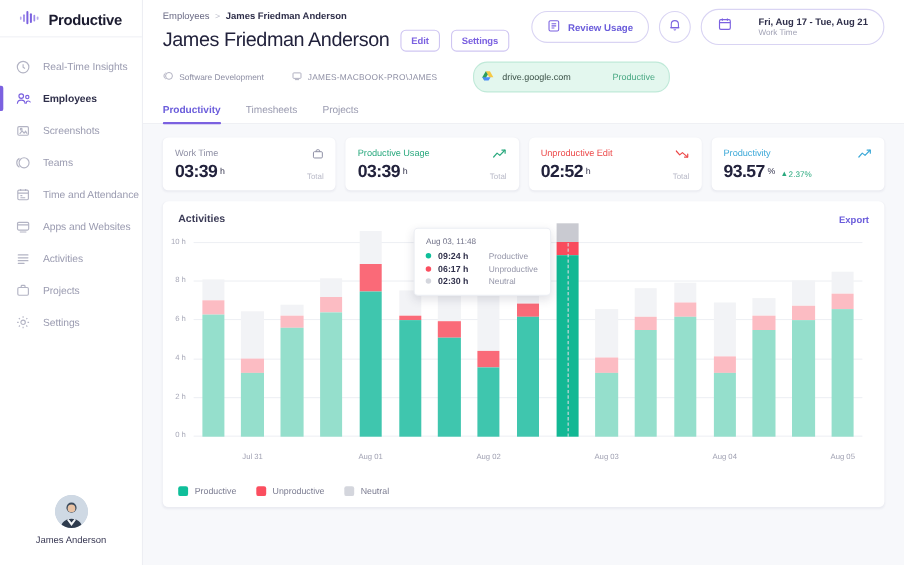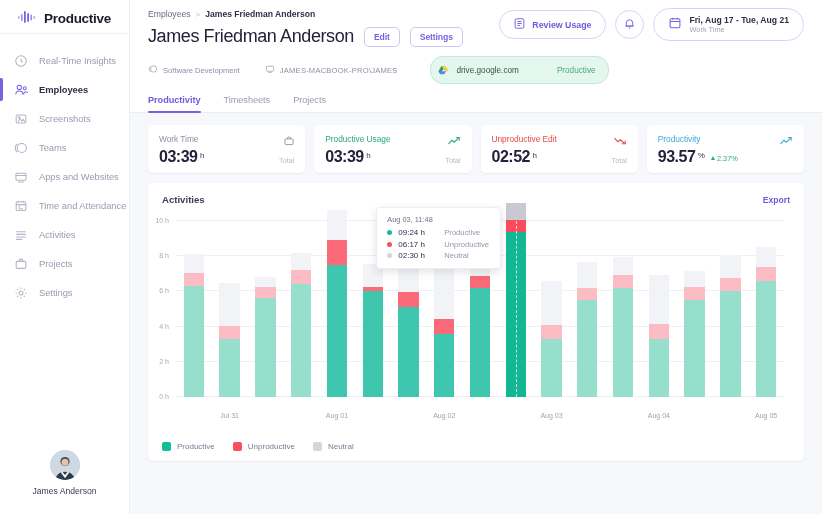--- a/index.html
+++ b/index.html
@@ -114,21 +114,21 @@
     font-size: 8.8px; font-weight: bold;
     font-family: "Liberation Sans", sans-serif;
   }
   .icon-round {
     width: 29px; height: 29px; border-radius: 50%;
     border: 1px solid #d9d4f3; background: #fff;
     display: flex; align-items: center; justify-content: center; cursor: pointer;
   }
   .date-btn {
     border: 1px solid #d9d4f3; background: #fff; border-radius: 17px;
-    height: 33px; display: flex; align-items: center; gap: 8px;
+    height: 33px; display: flex; align-items: center; gap: 24px;
     padding: 0 14px; cursor: pointer;
   }
   .date-btn .dtxt { display: flex; flex-direction: column; line-height: 1.25; }
   .date-btn .d1 { font-size: 8.6px; color: #2f2f4a; font-weight: bold; }
   .date-btn .d2 { font-size: 7.4px; color: #a0a1b4; }
 
   .tabs {
     display: flex; gap: 23px; padding: 0 18px;
     margin-top: 11px;
     border-bottom: 1px solid #ecedf2;
@@ -221,21 +221,21 @@
 
   
   .tooltip {
     position: absolute; background: #fff; border: 1px solid #eceef3;
     border-radius: 4px; box-shadow: 0 3px 9px rgba(35,35,70,0.13);
     padding: 7px 11px 8px 10px; z-index: 20;
   }
   .tt-date { font-size: 7.4px; color: #6f7087; margin-bottom: 4px; }
   .tt-row { display: flex; align-items: center; gap: 6px; margin-top: 2.5px; }
   .dot { width: 5px; height: 5px; border-radius: 50%; flex: 0 0 5px; }
-  .tt-val { font-size: 8px; font-weight: normal; color: #2f2f4a; width: 40px; }
+  .tt-val { font-size: 8px; font-weight: bold; color: #2f2f4a; width: 40px; }
   .tt-name { font-size: 7.6px; color: #9596a9; }
 
   .legend {
     position: absolute; bottom: 10px; left: 14px;
     display: flex; gap: 18px; align-items: center;
   }
   .lg { display: flex; align-items: center; gap: 6px; }
   .lg-sw { width: 9px; height: 9px; border-radius: 2px; }
   .lg-txt { font-size: 8px; color: #7a7b90; }
 </style>
@@ -297,34 +297,34 @@
           <svg width="14" height="14" viewBox="0 0 16 16" fill="none" stroke="#b3b4c4" stroke-width="1.2">
             <circle cx="9" cy="8" r="5.2"></circle>
               <path d="M4.2 3.4A5.2 5.2 0 0 0 4.2 12.6"></path>
           </svg>
         </span>
         <span class="lbl">Teams</span>
       </div>
       <div class="nav-item">
         <span class="ico">
           <svg width="14" height="14" viewBox="0 0 16 16" fill="none" stroke="#b3b4c4" stroke-width="1.2">
+            <rect x="2.5" y="3.2" width="11" height="10" rx="1.3"></rect>
+            <path d="M2.5 6.4h11M5.4 2.2v2M10.6 2.2v2M5.2 9h2M5.2 11.2h5"></path>
+          </svg>
+        </span>
+        <span class="lbl">Time and Attendance</span>
+      </div>
+      <div class="nav-item">
+        <span class="ico">
+          <svg width="14" height="14" viewBox="0 0 16 16" fill="none" stroke="#b3b4c4" stroke-width="1.2">
             <rect x="2.2" y="3.6" width="11.6" height="8" rx="1.3"></rect>
             <path d="M2.2 6.2h11.6M4.6 13.6h6.8"></path>
           </svg>
         </span>
         <span class="lbl">Apps and Websites</span>
-      </div>
-      <div class="nav-item">
-        <span class="ico">
-          <svg width="14" height="14" viewBox="0 0 16 16" fill="none" stroke="#b3b4c4" stroke-width="1.2">
-            <rect x="2.5" y="3.2" width="11" height="10" rx="1.3"></rect>
-            <path d="M2.5 6.4h11M5.4 2.2v2M10.6 2.2v2M5.2 9h2M5.2 11.2h5"></path>
-          </svg>
-        </span>
-        <span class="lbl">Time and Attendance</span>
       </div>
       <div class="nav-item">
         <span class="ico">
           <svg width="14" height="14" viewBox="0 0 16 16" stroke="#b3b4c4" stroke-width="1.3" stroke-linecap="round">
             <path d="M3 4.3h10M3 7.3h10M3 10.3h10M3 13h6"></path>
           </svg>
         </span>
         <span class="lbl">Activities</span>
       </div>
       <div class="nav-item">

